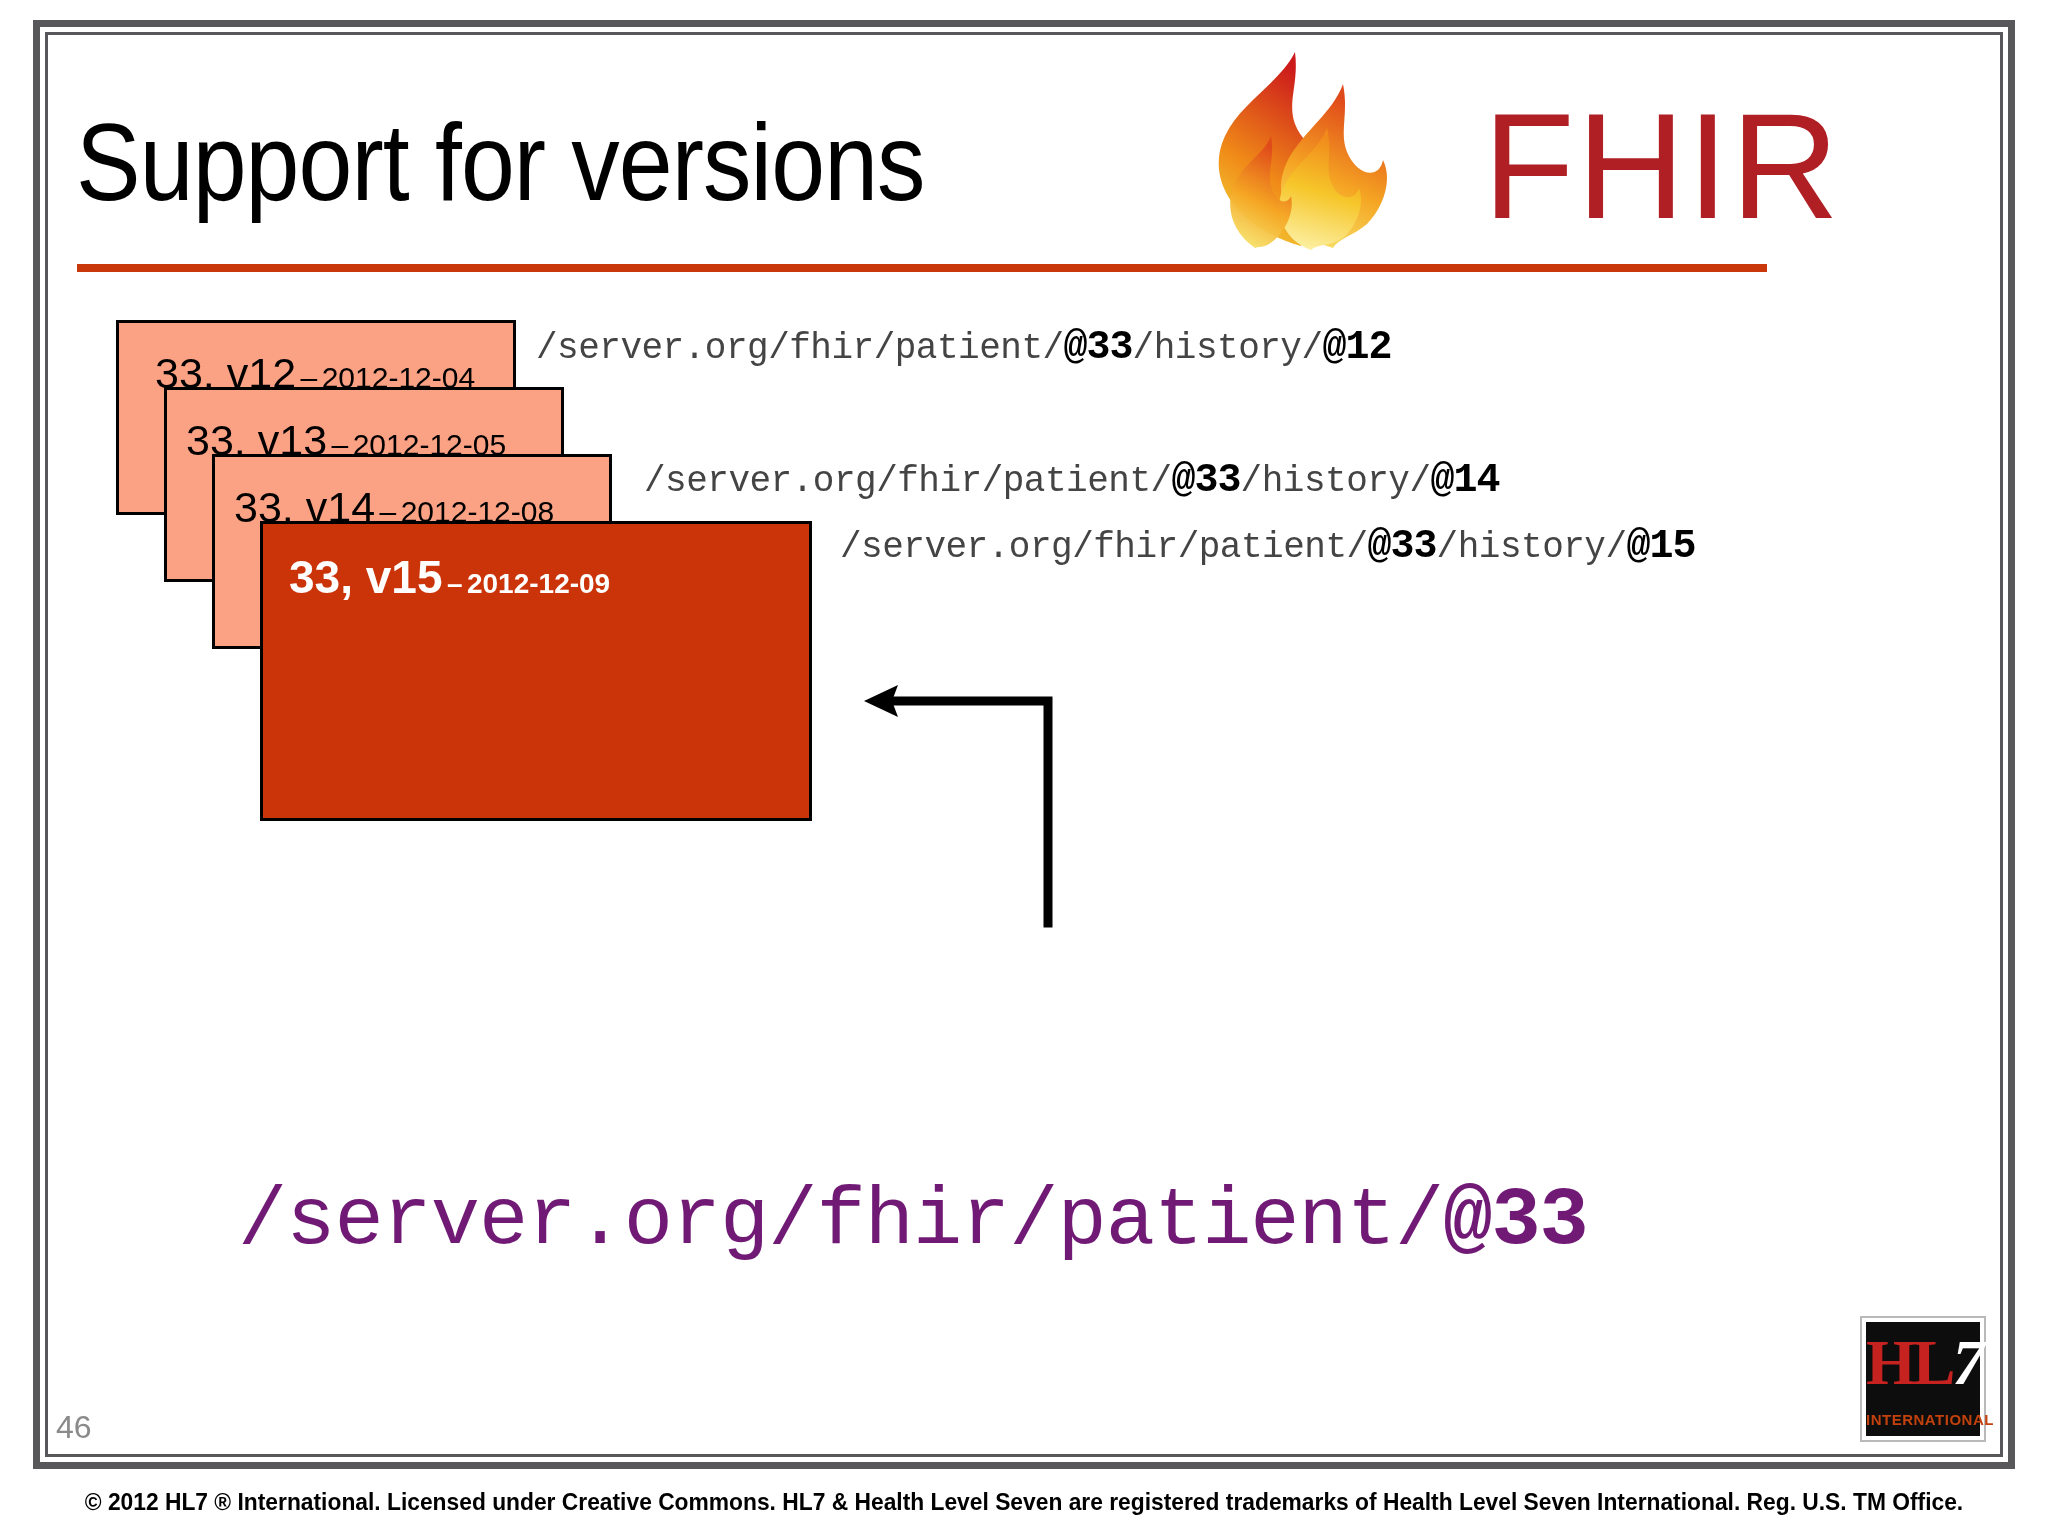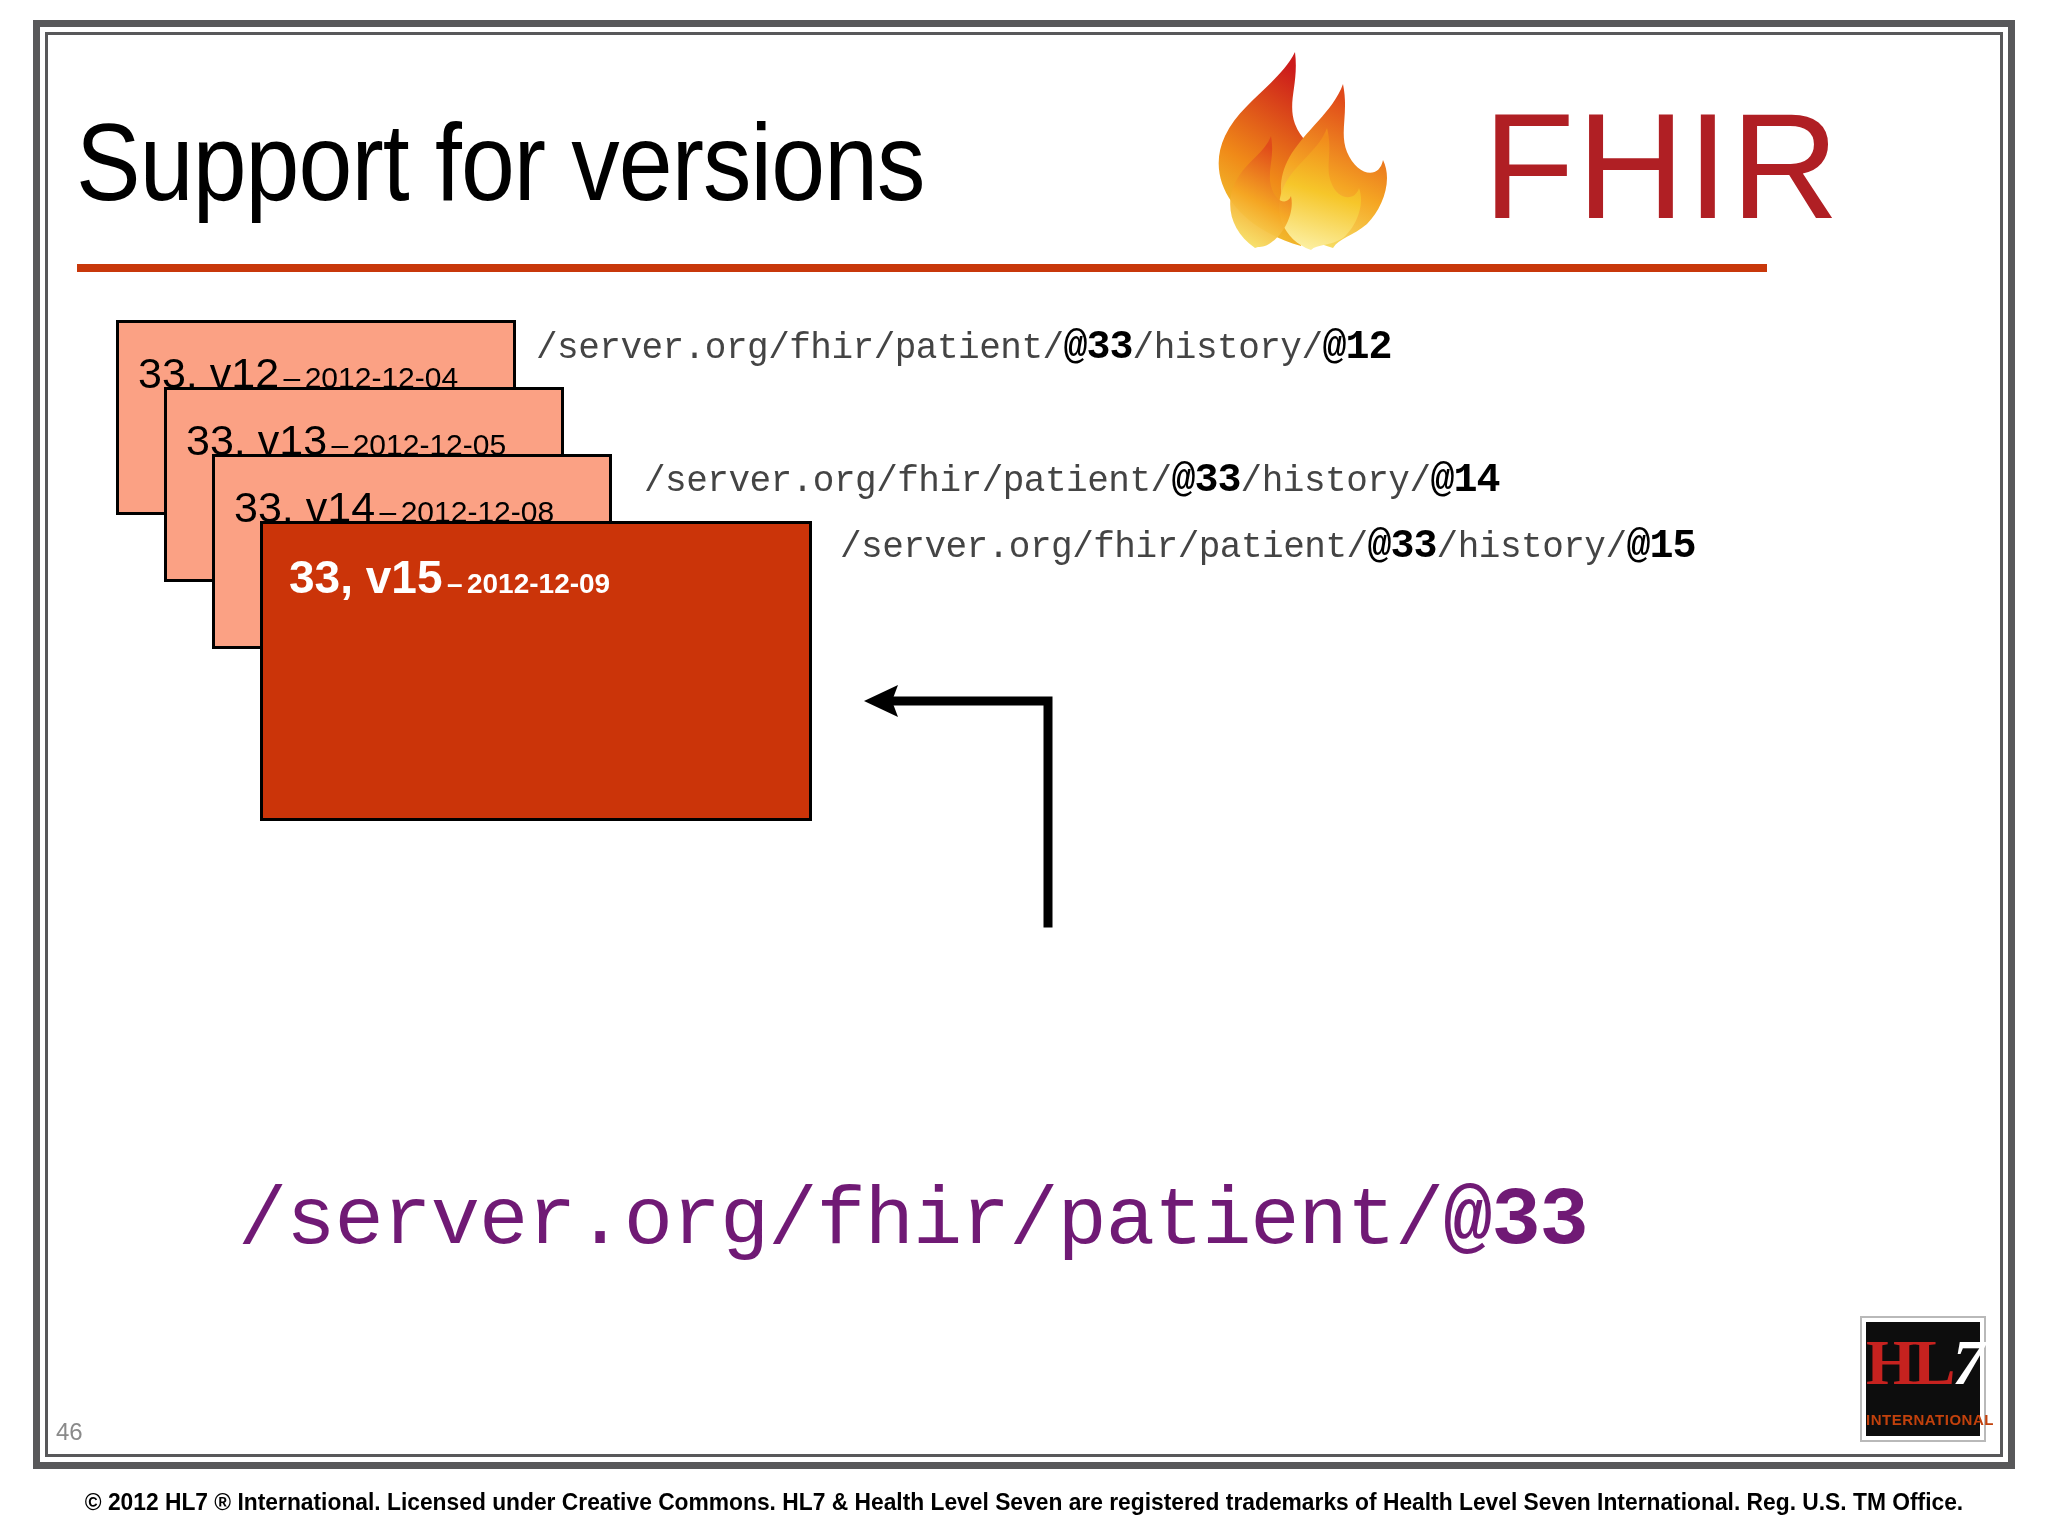--- a/index.html
+++ b/index.html
@@ -145,21 +145,21 @@
     top: 630px;
     width: 260px;
     height: 270px;
   }
 
   
   #page-number {
     position: absolute;
     left: 8px;
     bottom: 8px;
-    font-size: 24px;
+    font-size: 32px;
     color: #8a8a8a;
     font-family: "Liberation Sans", sans-serif;
   }
 
   
   #hl7-logo {
     position: absolute;
     right: 14px;
     bottom: 12px;
     width: 126px;
@@ -282,21 +282,21 @@
                  C 92 118, 84 130, 88 146 C 92 162, 104 166, 108 156
                  C 112 174, 100 196, 86 204 C 80 208, 76 206, 72 208 Z" fill="url(#flameB)" opacity="0.95"></path>
 
         <text x="300" y="178" font-family="Liberation Sans, sans-serif" font-size="150" fill="#b01f24" letter-spacing="2">FHIR</text>
       </svg>
     </div>
 
     <div id="title-rule"></div>
 
     <div class="vbox vbox-light" style="left:68px; top:285px; width:400px; height:195px;">
-      <div class="vbox-label" style="left:19px; top:26px;">
+      <div class="vbox-label" style="left:36px; top:26px;">
         <span class="vnum">33, v12</span>
         <span class="vdate">–</span>
         <span class="vdate">2012-12-04</span>
       </div>
     </div>
 
     <div class="vbox vbox-light" style="left:116px; top:352px; width:400px; height:195px;">
       <div class="vbox-label" style="left:19px; top:26px;">
         <span class="vnum">33, v13</span>
         <span class="vdate">–</span>

